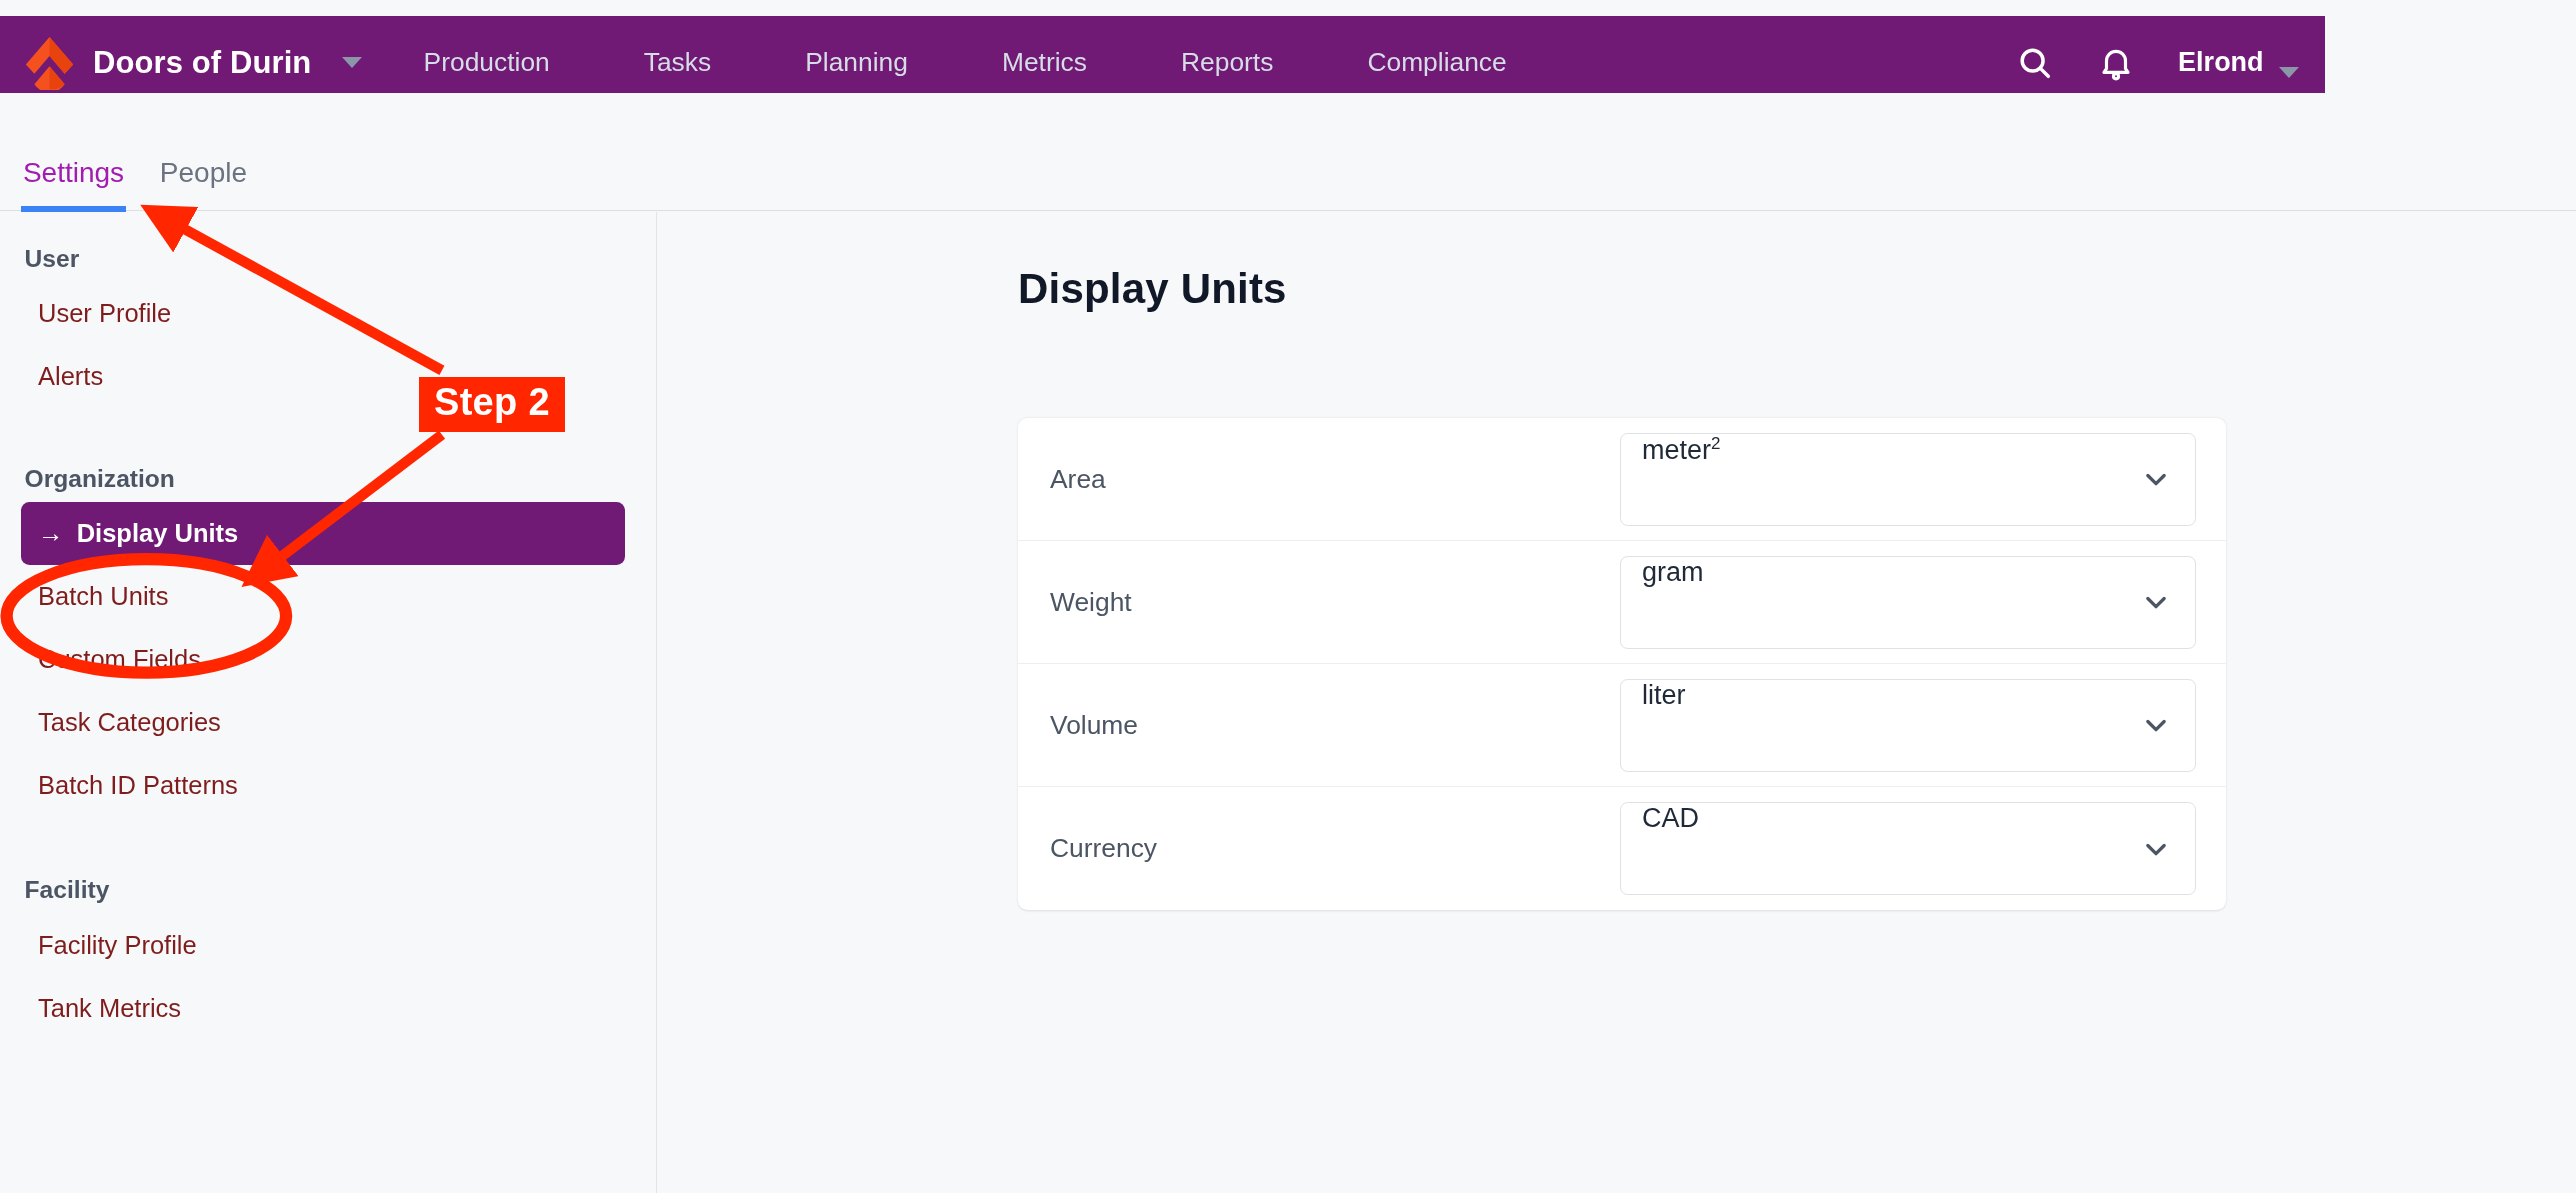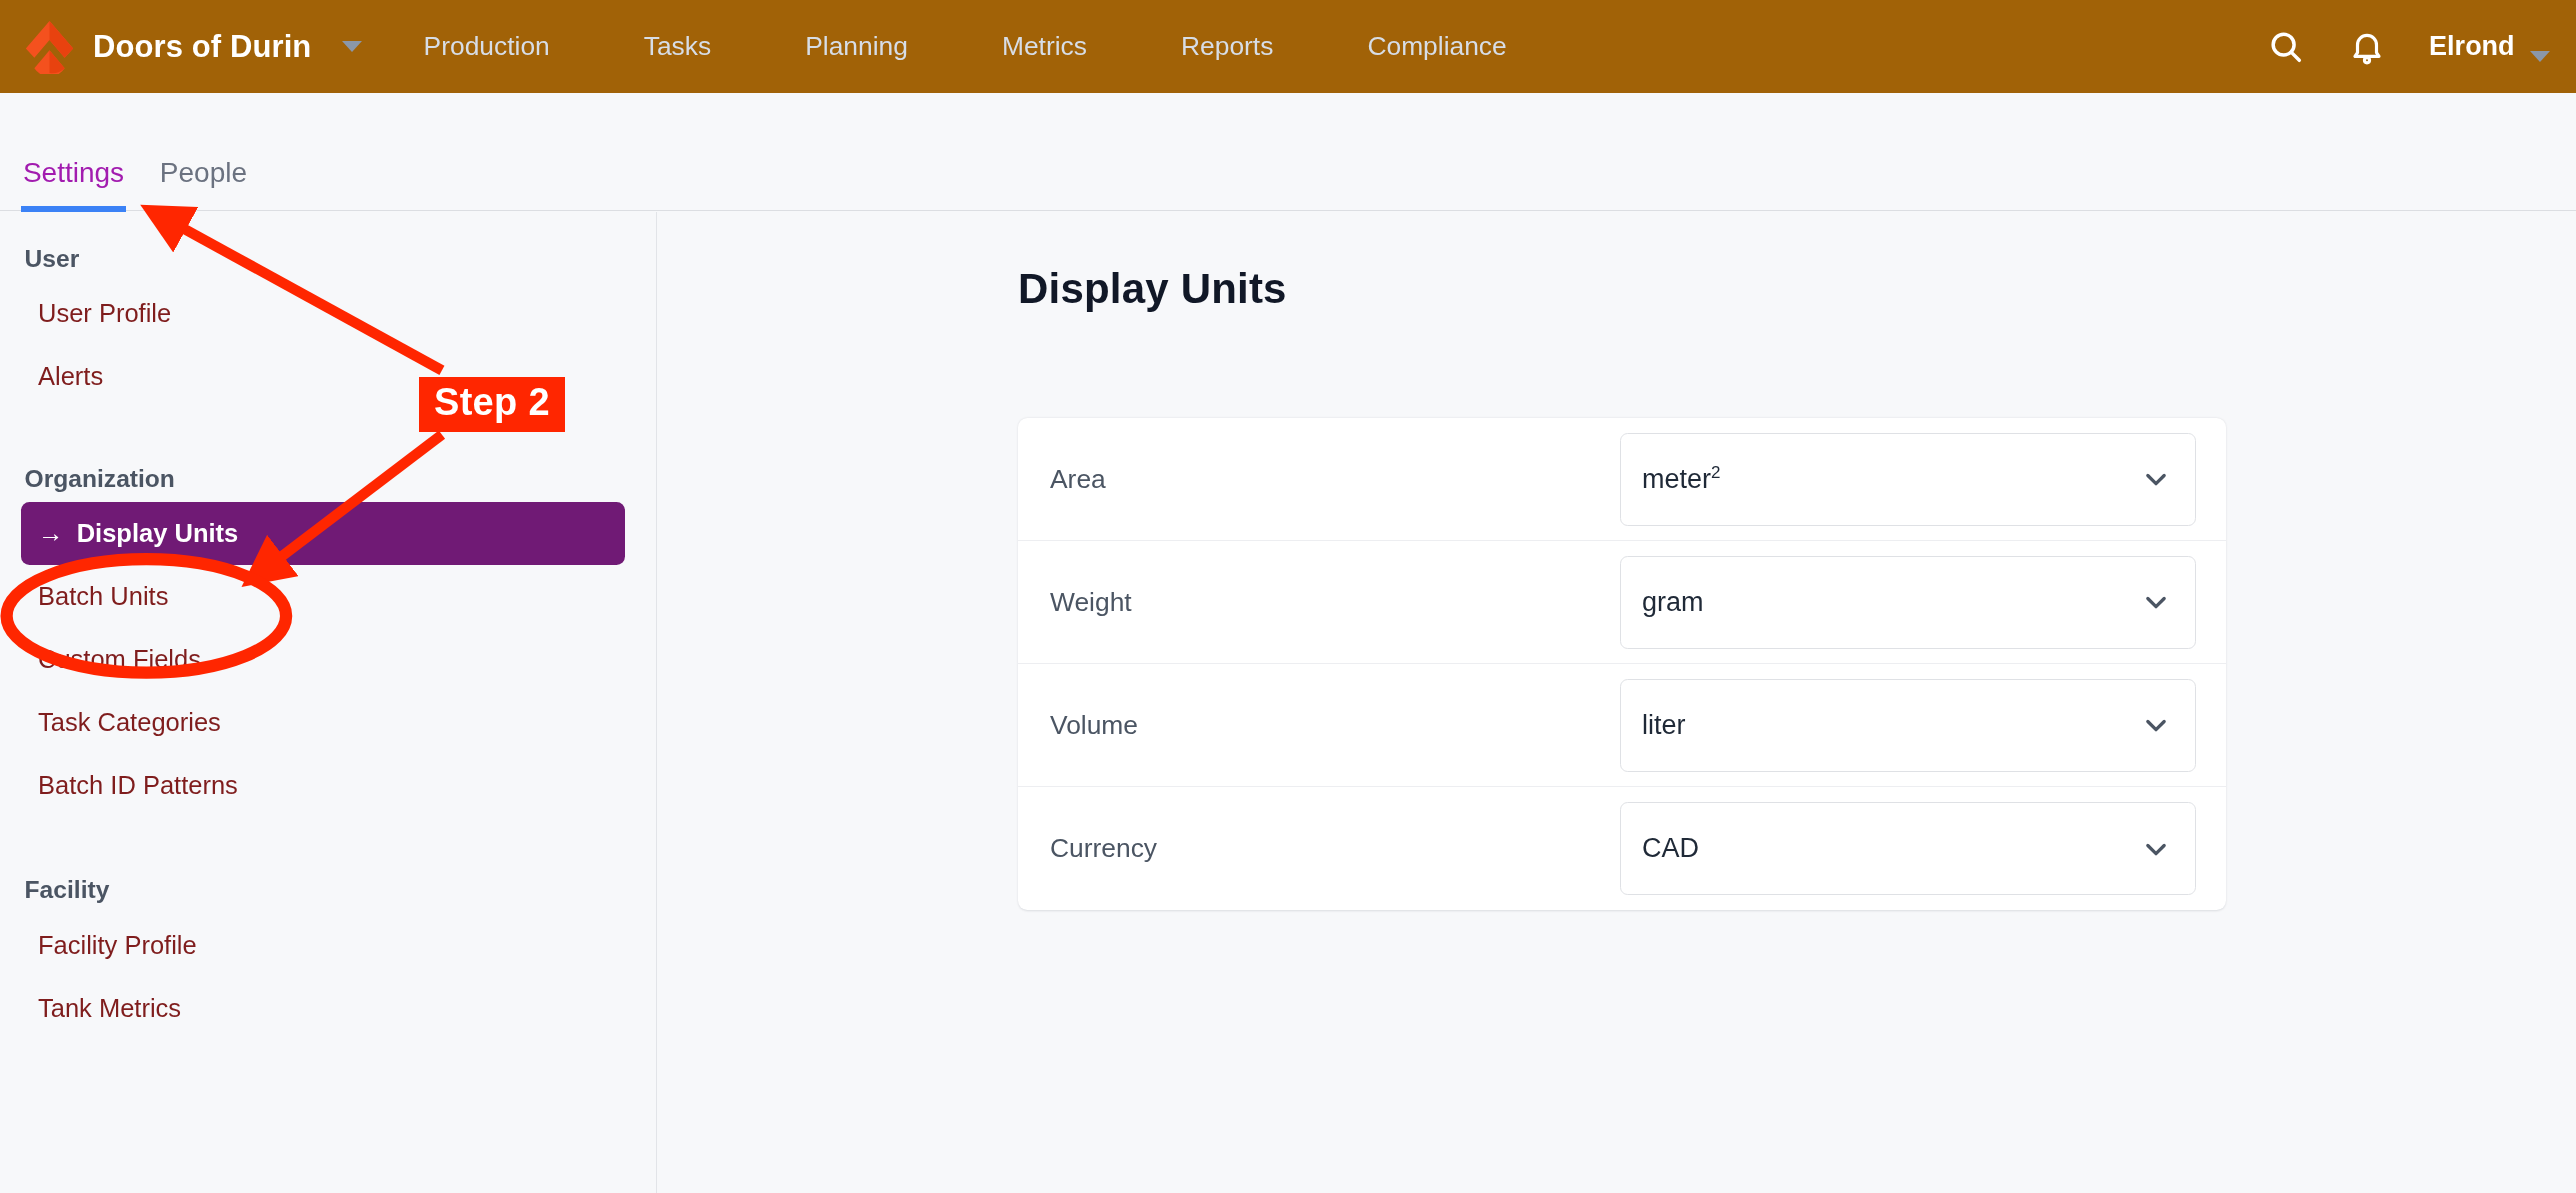--- a/index.html
+++ b/index.html
@@ -15,23 +15,23 @@
   #app {
     position: relative;
     width: 2576px;
     height: 1194px;
     background: #f7f8fa;
   }
 
   
   #topnav {
     position: absolute;
-    left: 0; top: 0;
-    width: 2576px; height: 93px;
-    background: #a16207;
+    left: 0; top: 16px;
+    width: 2325px; height: 93px;
+    background: #701a75;
     display: flex;
     align-items: center;
   }
   .brand {
     display: flex;
     align-items: center;
     padding-left: 23px;
     gap: 17px;
   }
   .brand-logo { width: 53px; height: 55px; display:block; flex:none; }
@@ -198,21 +198,20 @@
     width: 570px;
   }
   .select-box {
     position: relative;
     width: 576px;
     height: 93px;
     border: 1.9px solid #dfe1e5;
     border-radius: 7.6px;
     background: #ffffff;
     display: flex;
-    align-items: center;
     padding: 0 21px;
     cursor: pointer;
   }
   .select-value {
     font-size: 27px;
     color: #1f2937;
   }
   .select-value sup { font-size: 17px; vertical-align: super; }
   .chevron {
     position: absolute;

